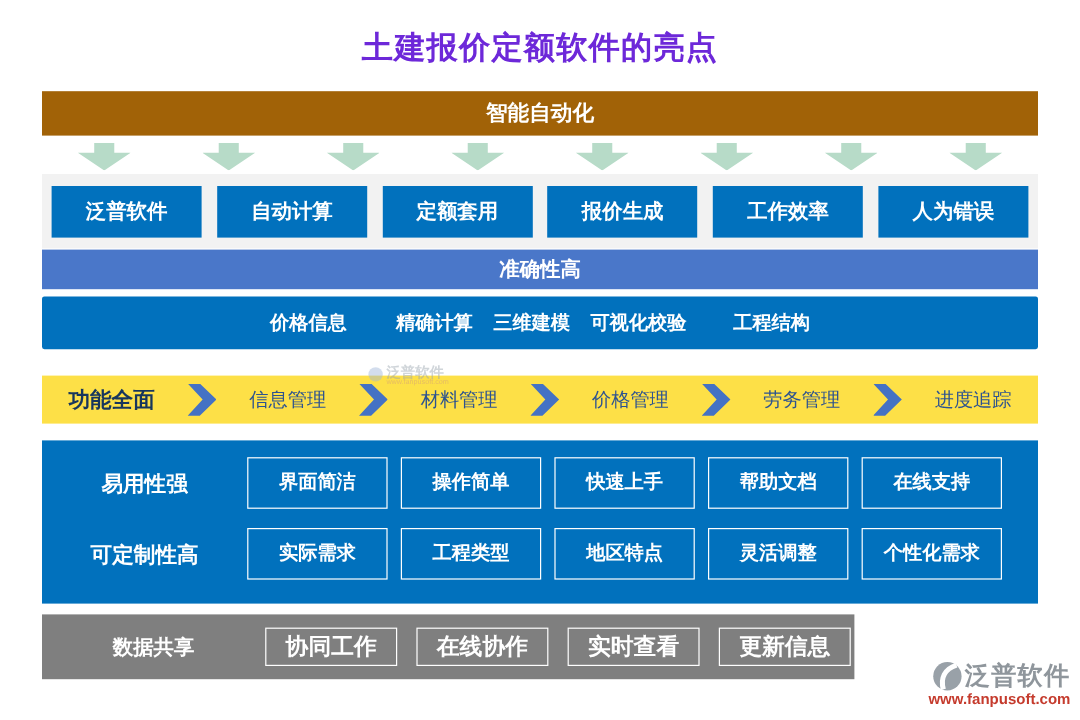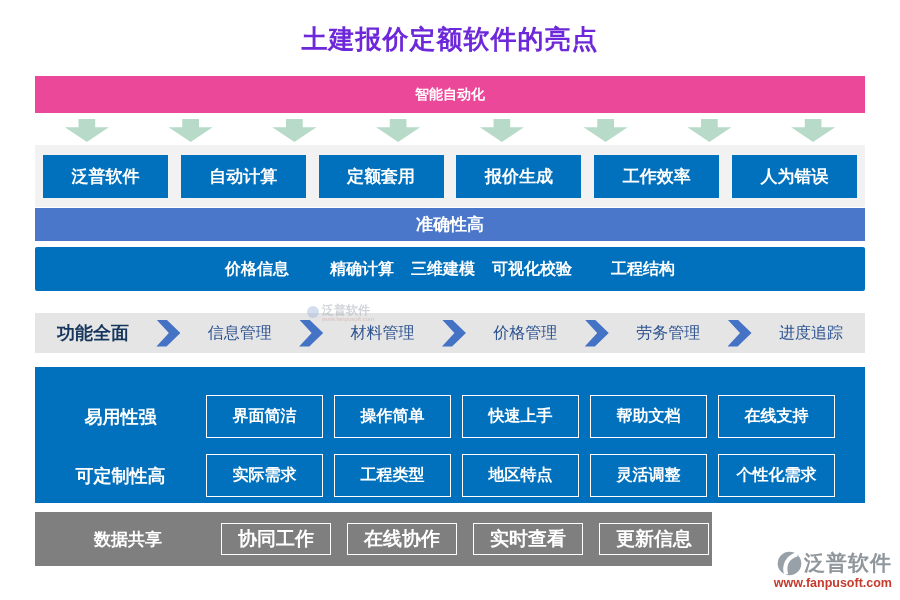--- a/index.html
+++ b/index.html
@@ -9,21 +9,21 @@
   }
   .title {
     position:absolute; top:22px; left:0; width:100%; margin:0;
     text-align:center; font-family:"Liberation Serif", serif;
     font-size:26px; font-weight:bold; color:#6d28d9; letter-spacing:1px;
   }
   .content { position:absolute; left:35px; top:0; width:830px; }
 
   
   .banner { position:absolute; left:0; width:830px; text-align:center; color:#fff; font-weight:bold; }
-  .banner-navy { top:76px; height:37px; line-height:37px; font-size:14px; background:#ec4899; }
+  .banner-navy { top:76px; height:37px; line-height:37px; font-size:18px; background:#a16207; }
   .banner-medium { top:208px; height:33px; line-height:33px; font-size:17px; background:#4a77c9; }
 
   
   .arrow-row { position:absolute; top:119px; left:0; width:830px; height:24px;
     display:flex; justify-content:space-around; align-items:flex-start; }
   .down-arrow { width:44px; height:23px; background:#b7dbc8;
     clip-path:polygon(31% 0, 69% 0, 69% 36%, 100% 36%, 50% 100%, 0 36%, 31% 36%); }
 
   
   .buttons-strip { position:absolute; top:145px; left:0; width:830px; height:62px;
@@ -34,30 +34,30 @@
 
   
   .pill-bar { position:absolute; top:247px; left:0; width:830px; height:44px;
     background:#0171bd; border-radius:2px; display:flex; align-items:center;
     justify-content:center; color:#fff; font-weight:bold; font-size:16px; gap:17px; }
   .pill-item.gap-after { margin-right:24px; }
   .pill-item.gap-before { margin-left:22px; }
 
   
   .nav-strip { position:absolute; top:313px; left:0; width:830px; height:40px;
-    background:#e5e5e5; display:flex; align-items:center; justify-content:space-between;
+    background:#fde047; display:flex; align-items:center; justify-content:space-between;
     padding:0 22px; box-sizing:border-box; }
   .nav-label { font-size:18px; font-weight:bold; color:#17365d; }
   .nav-item { font-size:16px; font-weight:normal; color:#2d5390; }
   .chevron { width:24px; height:27px; background:#4472c4;
     clip-path:polygon(0 0, 42% 0, 100% 50%, 42% 100%, 0 100%, 52% 50%); }
 
   
   .blue-panel { position:absolute; top:367px; left:0; width:830px; height:136px;
-    background:#0171bd; padding-top:28px; box-sizing:border-box; }
+    background:#0171bd; padding-top:14px; box-sizing:border-box; }
   .panel-row { display:flex; align-items:center; margin-bottom:16px; }
   .panel-label { width:171px; text-align:center; color:#fff; font-weight:bold; font-size:18px; flex:none; }
   .panel-boxes { display:flex; gap:11px; }
   .white-box { width:115px; height:41px; border:1.5px solid #ffffff; color:#fff; font-weight:bold;
     font-size:16px; display:flex; align-items:center; justify-content:center; }
 
   
   .gray-panel { position:absolute; top:512px; left:0; width:677px; height:54px;
     background:#7f7f7f; display:flex; align-items:center; box-sizing:border-box; }
   .gray-panel .panel-label { width:186px; font-size:17px; }

